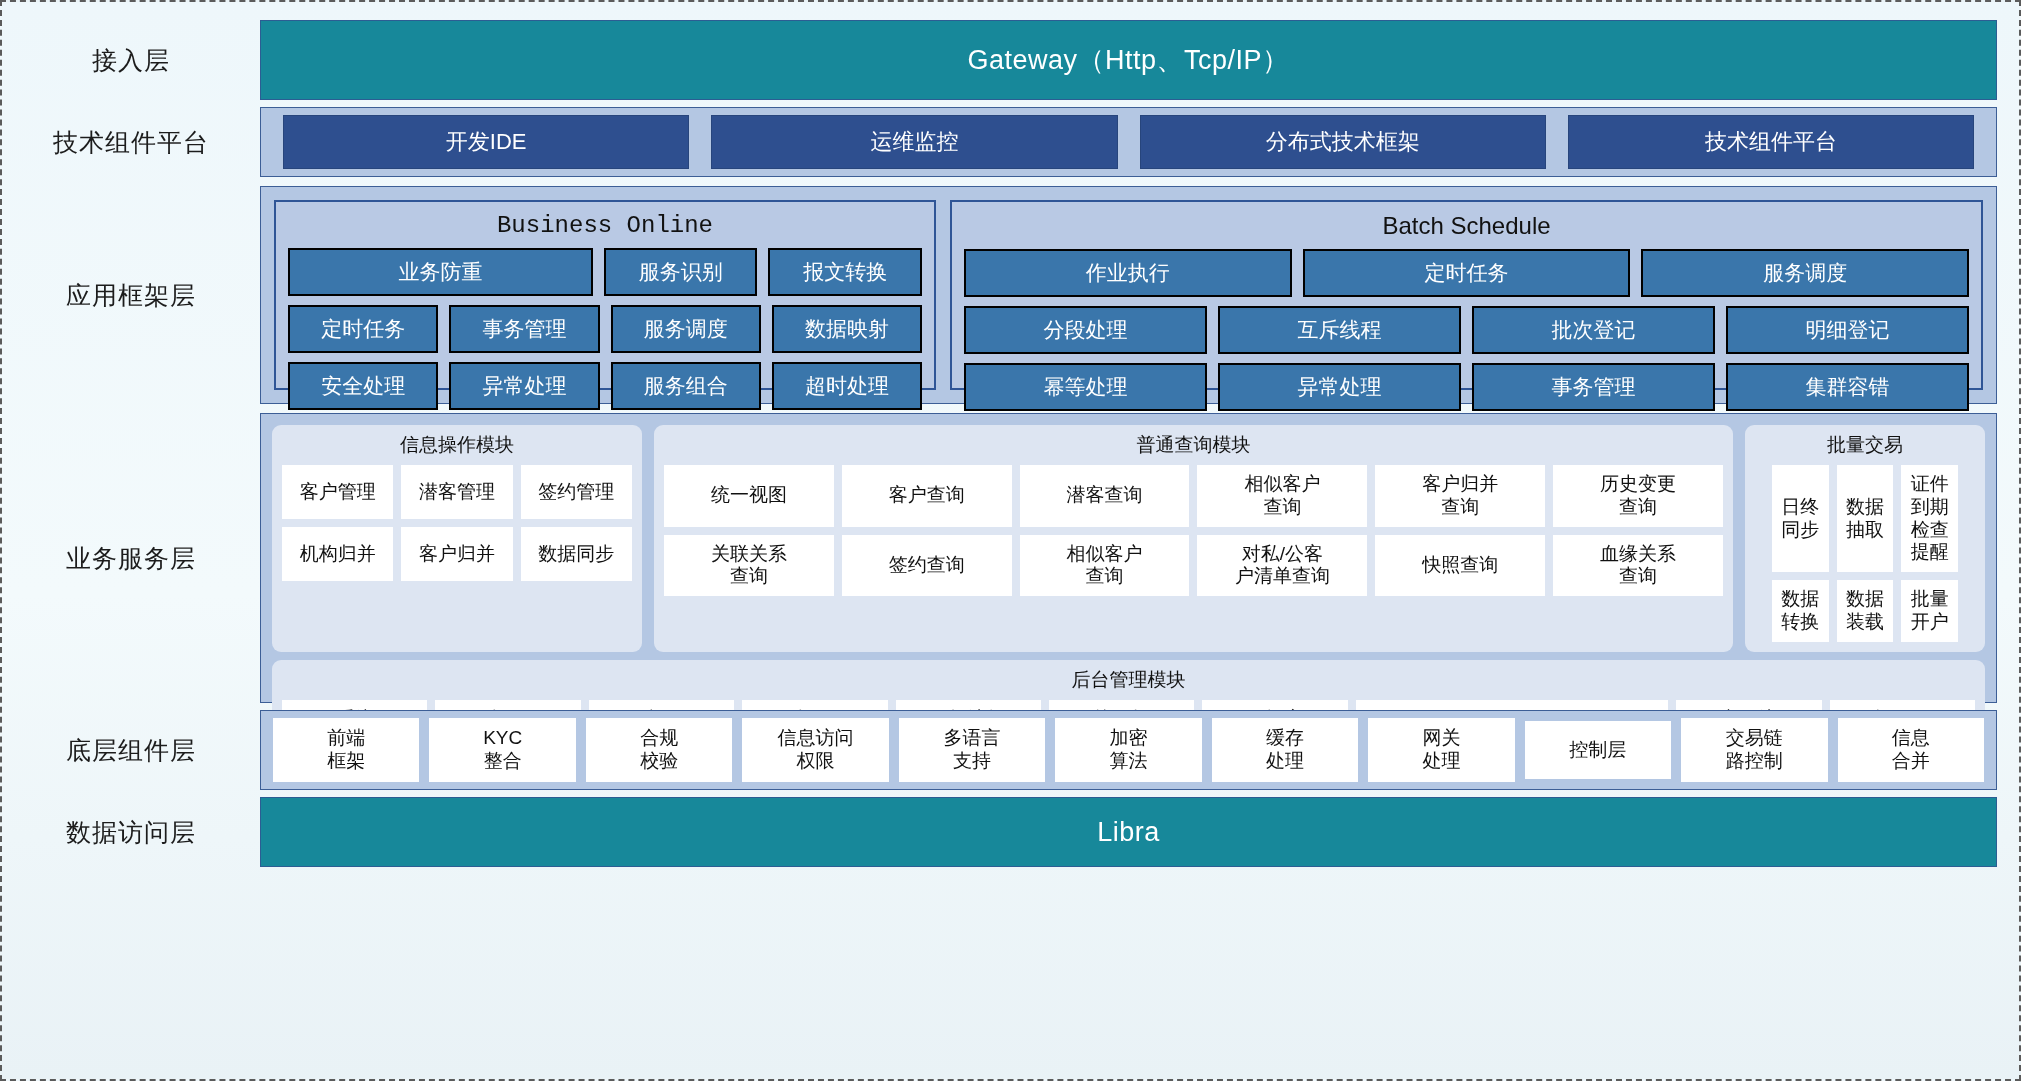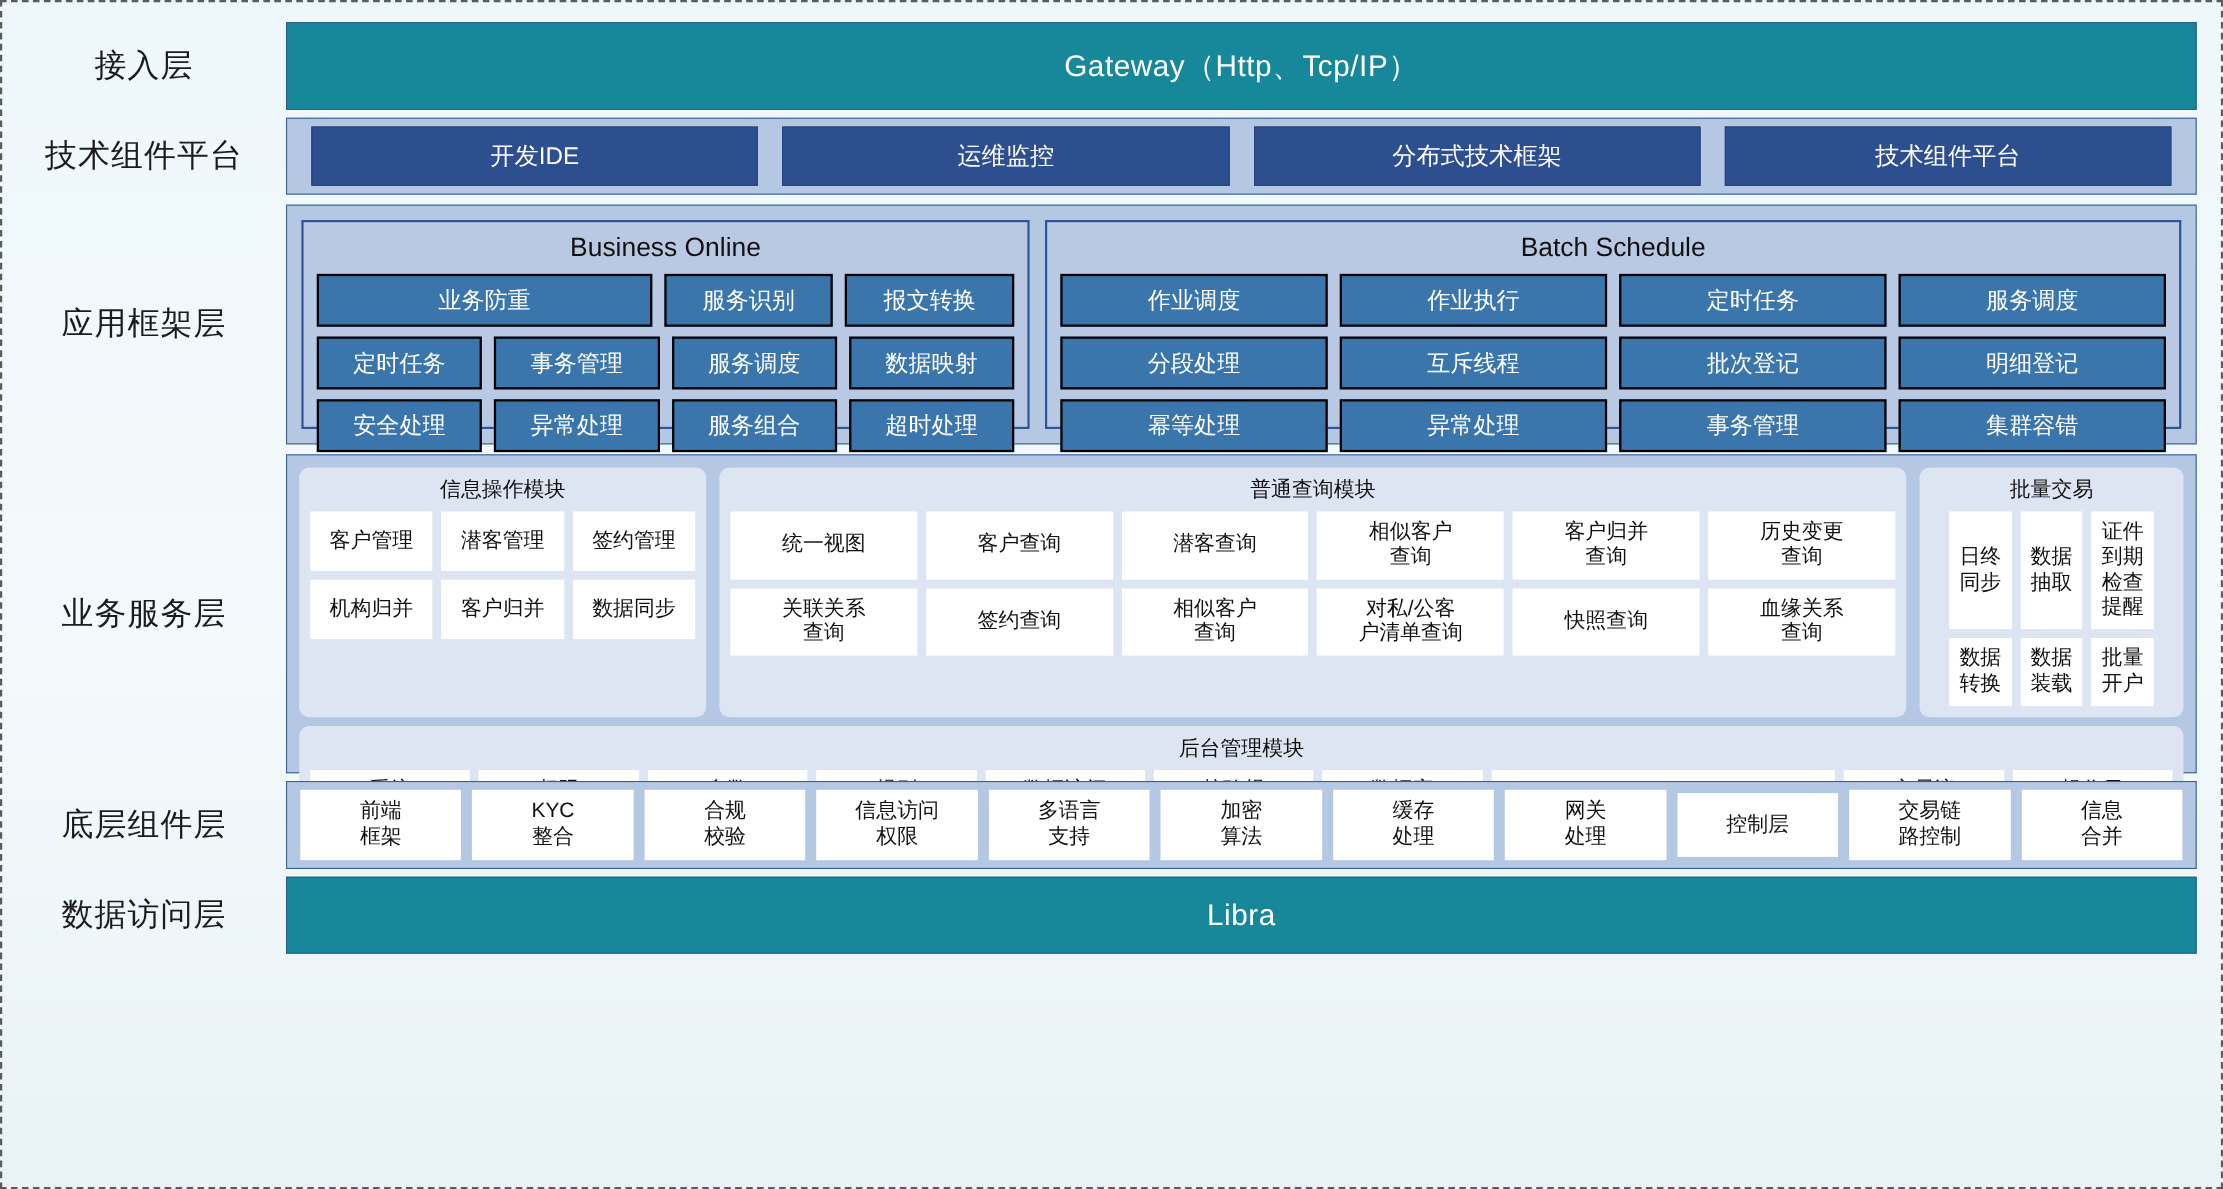--- a/index.html
+++ b/index.html
@@ -25,21 +25,21 @@
     display: flex;
     align-items: stretch;
     width: 100%;
   }
   .layer-label {
     width: 258px;
     min-width: 258px;
     display: flex;
     align-items: center;
     justify-content: center;
-    font-size: 29px;
+    font-size: 25px;
     color: #1c1c1c;
     letter-spacing: 1px;
     font-family: "Liberation Sans", "DejaVu Sans", sans-serif;
   }
   .layer-body { flex: 1; display: flex; }
 
   
   .teal-bar {
     flex: 1;
     background: #17889a;
@@ -82,21 +82,21 @@
     gap: 14px;
     padding: 13px;
   }
   .fw-group {
     background: #b9c9e4;
     border: 2px solid #2f5596;
     padding: 6px 12px 12px 12px;
     display: flex;
     flex-direction: column;
   }
-  .fw-group.online { flex: 0 0 662px; }
+  .fw-group.online { flex: 0 0 662px; font-family: Liberation Mono, monospace; }
   .fw-group.batch  { flex: 1; }
   .fw-title {
     text-align: center;
     font-size: 24px;
     color: #111;
     padding: 4px 0 9px 0;
   }
   .fw-grid { display: flex; flex-direction: column; gap: 9px; }
   .fw-line { display: flex; gap: 11px; }
   .fw-chip {
@@ -236,21 +236,20 @@
               <div class="fw-chip">服务组合</div>
               <div class="fw-chip">超时处理</div>
             </div>
           </div>
         </div>
 
         <div class="fw-group batch">
           <div class="fw-title">Batch Schedule</div>
           <div class="fw-grid">
             <div class="fw-line">
-              <div class="fw-chip">作业调度</div>
               <div class="fw-chip">作业执行</div>
               <div class="fw-chip">定时任务</div>
               <div class="fw-chip">服务调度</div>
             </div>
             <div class="fw-line">
               <div class="fw-chip">分段处理</div>
               <div class="fw-chip">互斥线程</div>
               <div class="fw-chip">批次登记</div>
               <div class="fw-chip">明细登记</div>
             </div>

